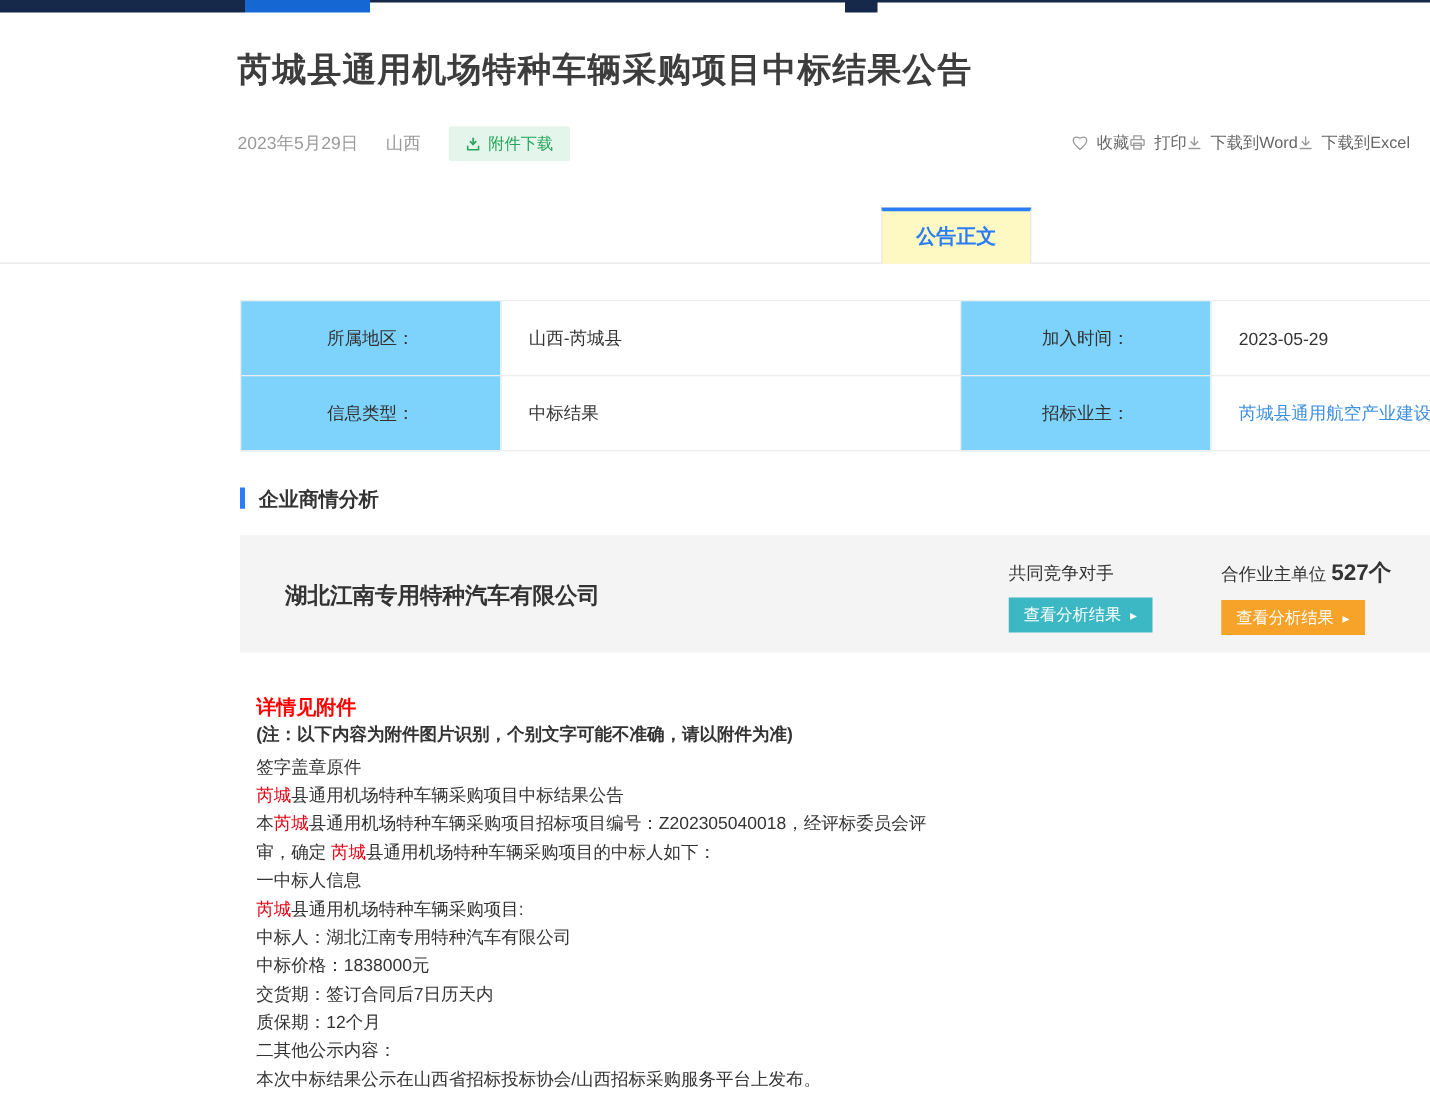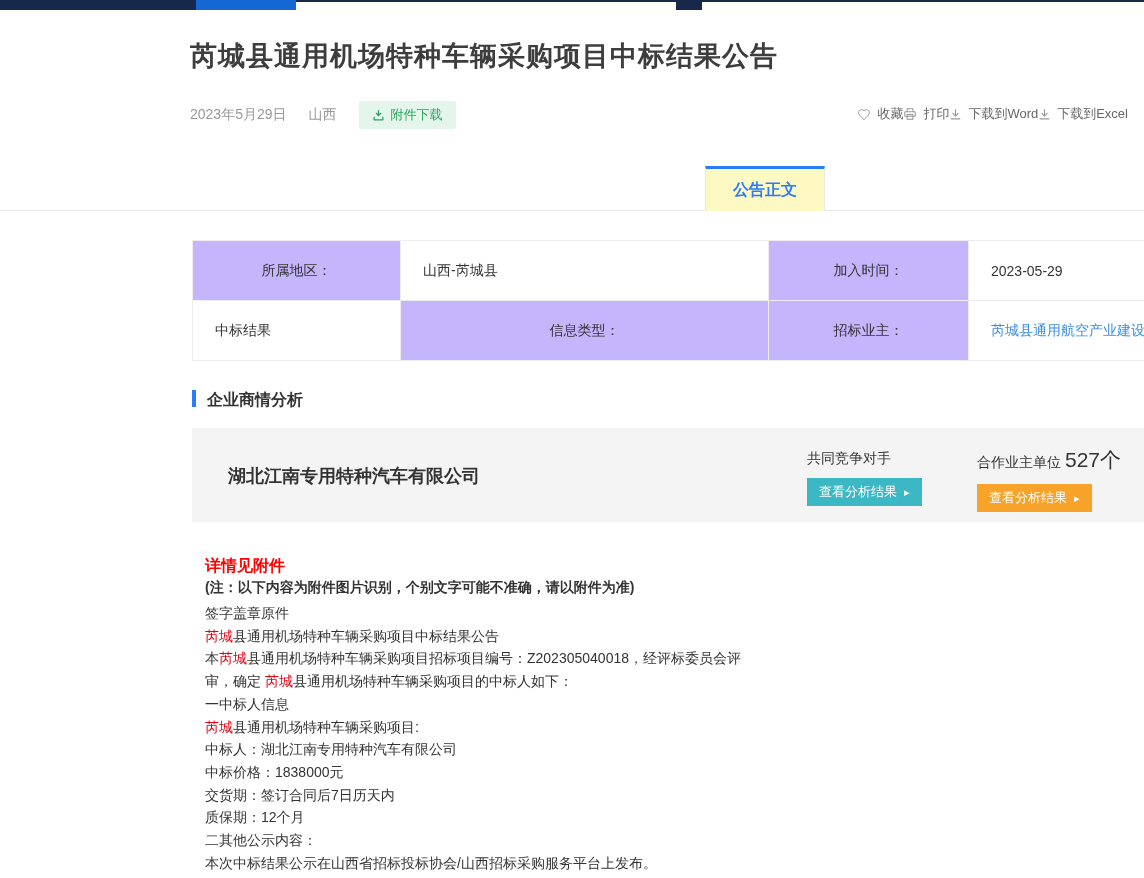--- a/index.html
+++ b/index.html
@@ -56,37 +56,37 @@
   .info-table {
     position:absolute; left:192px; top:240px; width:952px;
     display:grid; grid-template-columns:208px 368px 200px 176px;
     grid-auto-rows:60px; border-top:1px solid #ededed; border-left:1px solid #ededed;
     font-size:14px;
   }
   .info-cell {
     border-bottom:1px solid #ededed; border-right:1px solid #ededed;
     display:flex; align-items:center; overflow:hidden; white-space:nowrap;
   }
-  .info-label { background:#c4b5fd; justify-content:center; color:#333; }
+  .info-label { background:#7dd3fc; justify-content:center; color:#333; }
   .info-value { padding-left:22px; color:#333; }
   .info-link { color:var(--link-blue,#3d8fe0); cursor:pointer; }
 
   
   .section-header { position:absolute; left:192px; top:390px; display:flex; align-items:flex-start; }
   .section-bar { width:4px; height:17px; background:var(--brand-blue,#2b7cf7); margin-right:11px; }
   .section-title { font-size:16px; font-weight:bold; color:#333; }
 
   
   .analysis-panel { position:absolute; left:192px; top:428px; width:952px; height:94px; background:#f4f4f4; }
   .company-name { position:absolute; left:36px; top:36px; font-size:18px; font-weight:bold; color:#333; }
   .analysis-col { position:absolute; }
   .col1 { left:615px; top:22px; }
   .col2 { left:785px; top:18px; }
   .analysis-label { font-size:14px; color:#333; white-space:nowrap; }
-  .partner-count { font-size:21px; font-weight:normal; margin-left:4px; }
+  .partner-count { font-size:18px; font-weight:bold; margin-left:4px; }
   .analysis-btn {
     margin-top:10px; display:inline-flex; align-items:center; gap:7px;
     border:none; color:#fff; font-size:13px; padding:5px 12px;
     font-family:inherit; cursor:pointer; white-space:nowrap;
   }
   .btn-teal { background:var(--teal,#3cb8c4); }
   .btn-orange { background:var(--orange,#f7a229); }
   .btn-arrow { font-size:11px; }
 
   
@@ -167,22 +167,22 @@
 <div class="tab-divider"></div>
 <div class="tab">
   <span>公告正文</span>
 </div>
 
 <div class="info-table">
   <div class="info-cell info-label">所属地区：</div>
   <div class="info-cell info-value">山西-芮城县</div>
   <div class="info-cell info-label">加入时间：</div>
   <div class="info-cell info-value">2023-05-29</div>
+  <div class="info-cell info-label">信息类型：</div>
   <div class="info-cell info-value">中标结果</div>
-  <div class="info-cell info-label">信息类型：</div>
   <div class="info-cell info-label">招标业主：</div>
   <div class="info-cell info-value info-link">芮城县通用航空产业建设发</div>
 </div>
 
 <div class="section-header">
   <span class="section-bar"></span>
   <span class="section-title">企业商情分析</span>
 </div>
 
 <div class="analysis-panel">

